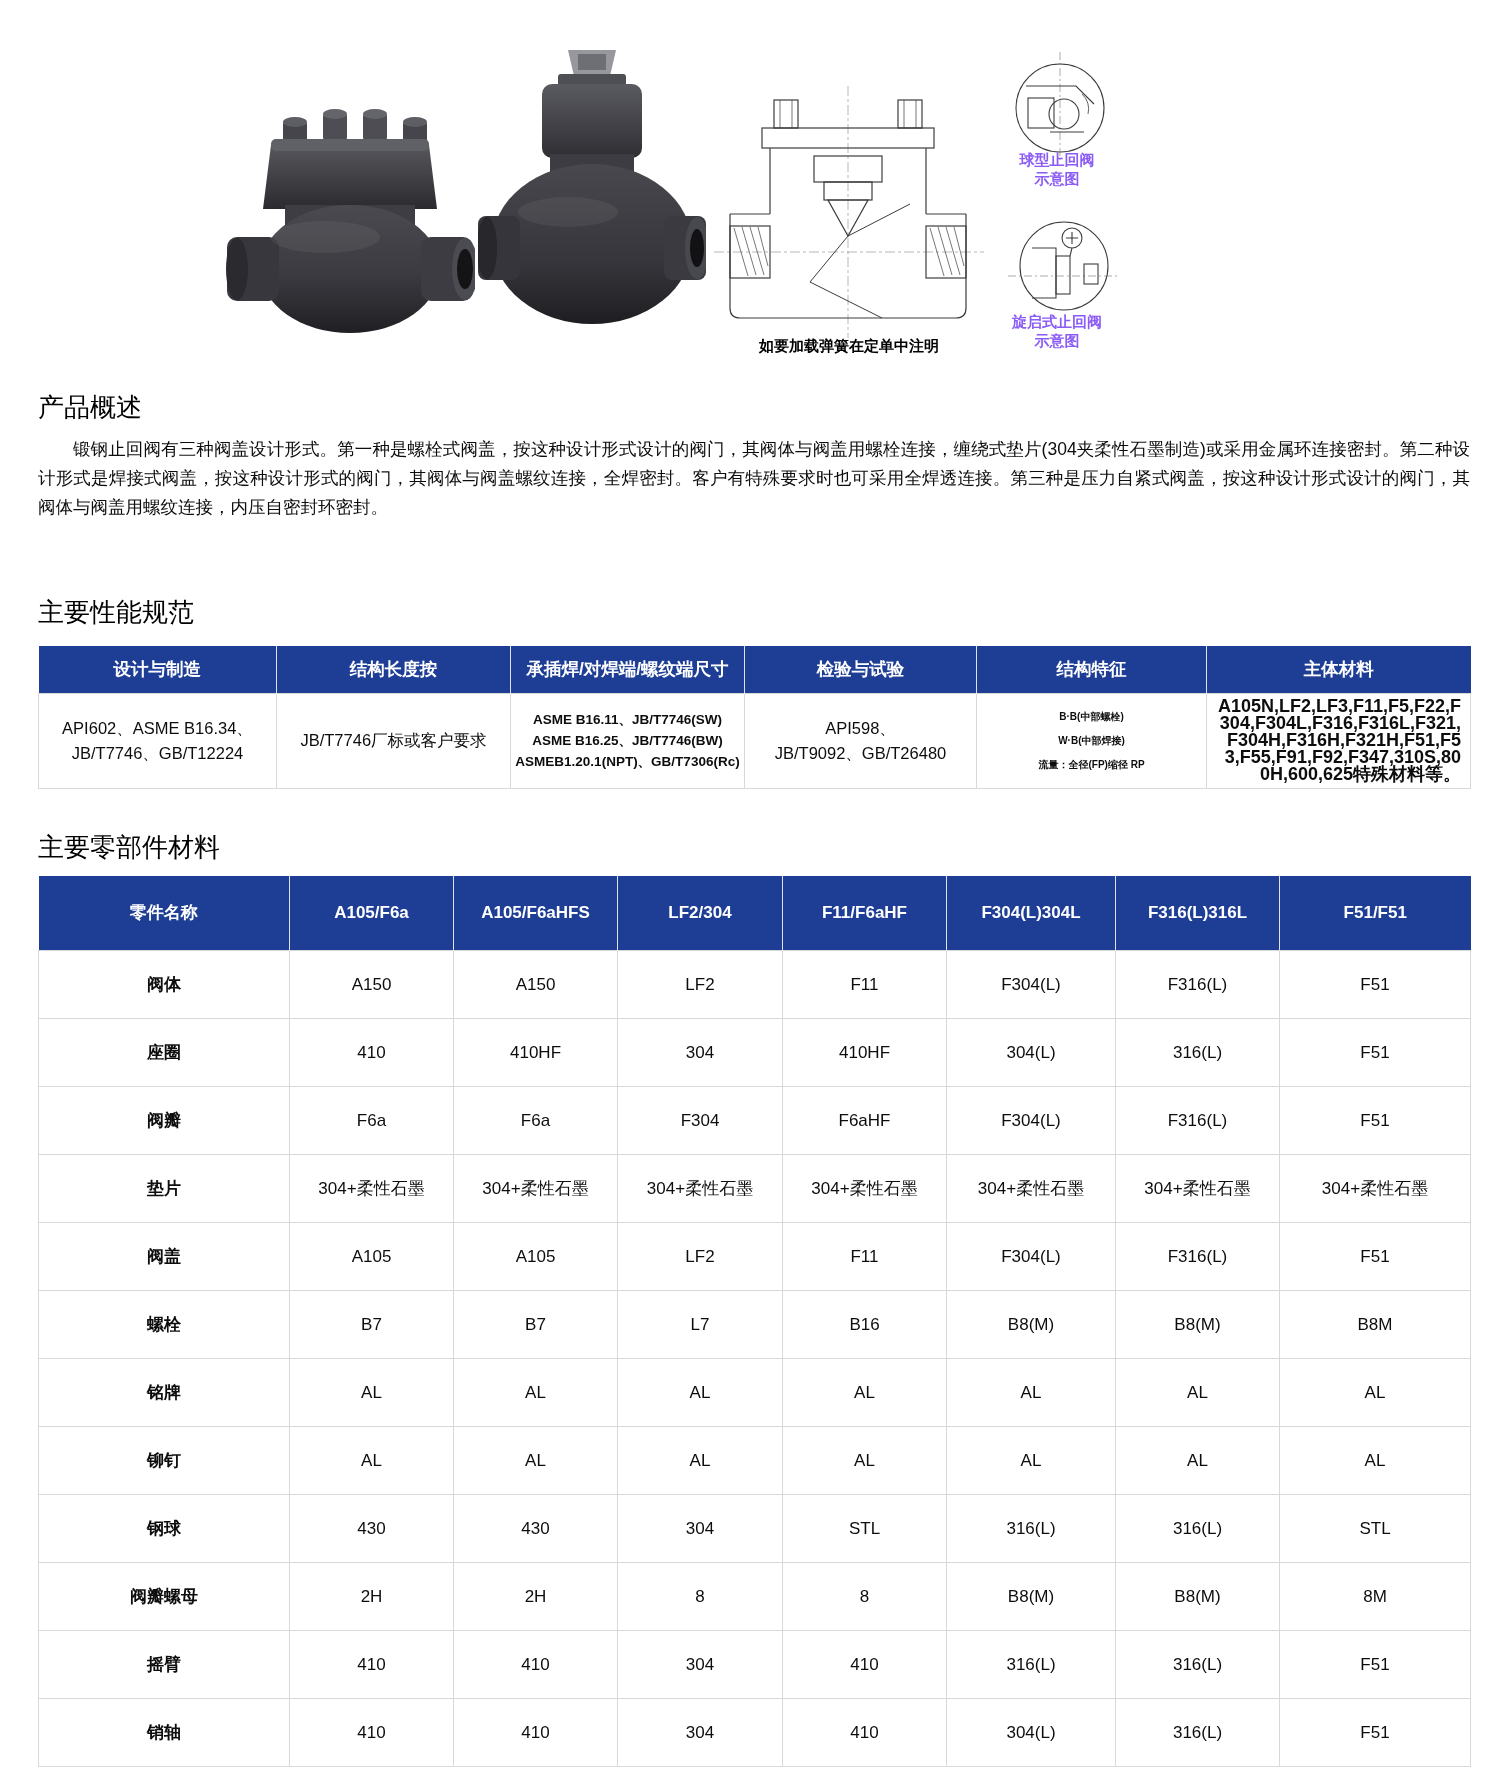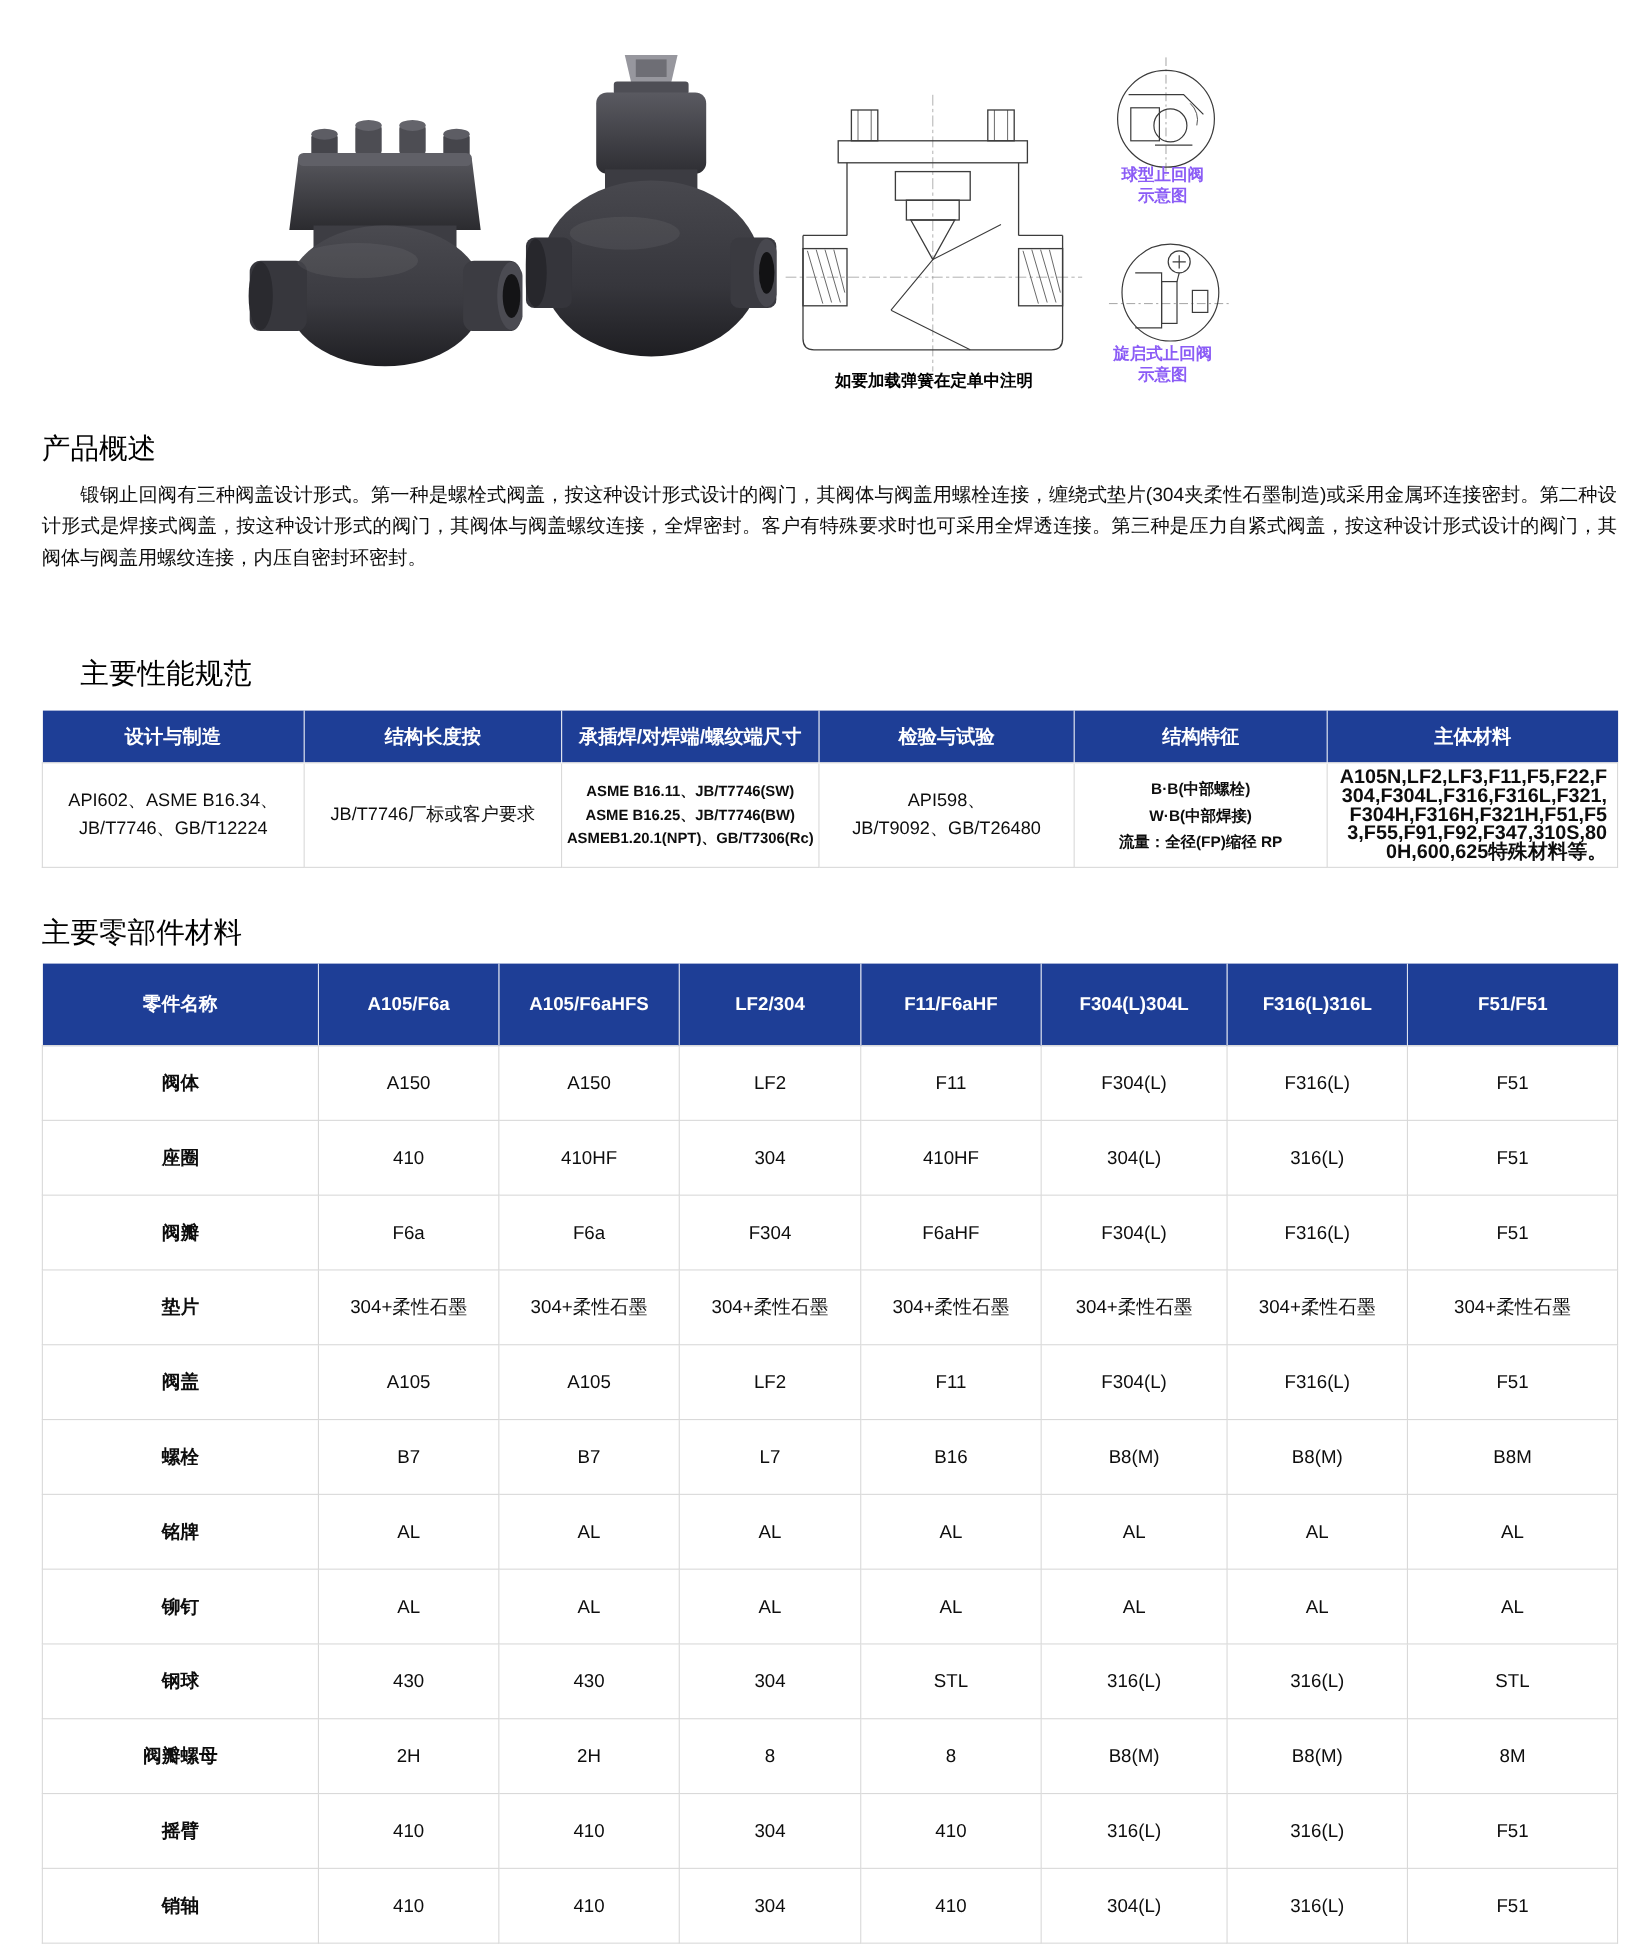--- a/index.html
+++ b/index.html
@@ -25,36 +25,36 @@
   .schem-cap.c1 { left:972px; top:150px; }
   .schem-cap.c2 { left:972px; top:312px; }
   
   .content { padding:0 30px 0 38px; }
   .section-title { font-size:26px; line-height:36px; font-weight:400; color:#000; }
   .overview-title { margin-top:14px; }
   .overview-text {
     margin-top:10px; font-size:17.5px; line-height:29px;
     text-align:justify; text-indent:2em; color:#0d0d0d;
   }
-  .spec-title { margin-top:72px;margin-left:35px; }
+  .spec-title { margin-top:72px; }
   .parts-title { margin-top:40px; }
   
   table { border-collapse:collapse; table-layout:fixed; width:1432px; }
   th {
     background:var(--header-blue,#1e3e96); color:#ffffff;
     font-size:17.5px; font-weight:700; text-align:center; vertical-align:middle;
     border-right:1px solid rgba(255,255,255,.85);
   }
   th:last-child { border-right:none; }
   td { border:1px solid #d9d9d9; text-align:center; vertical-align:middle; }
   table.spec { margin-top:16px; }
   .spec th { height:47px; }
   .spec td { height:95px; font-size:16.5px; white-space:pre-line; line-height:25px; }
   .spec td.dim { font-size:13.5px; font-weight:600; line-height:21px; }
-  .spec td.feat { font-size:14px; font-weight:600; line-height:24px; }
+  .spec td.feat { font-size:10px; font-weight:600; line-height:24px; }
   .spec td.mat {
     font-size:18px; font-weight:700; text-align:right; padding:0 9px;
     white-space:normal; word-break:break-all; line-height:17px;
   }
   table.parts { margin-top:11px;padding-left:48px; }
   .parts th { height:75px; font-size:17px; }
   .parts td { height:68px; font-size:17px; font-weight:500; }
   .parts td.pname { font-weight:700;text-align:center; }
 </style>
 </head>

